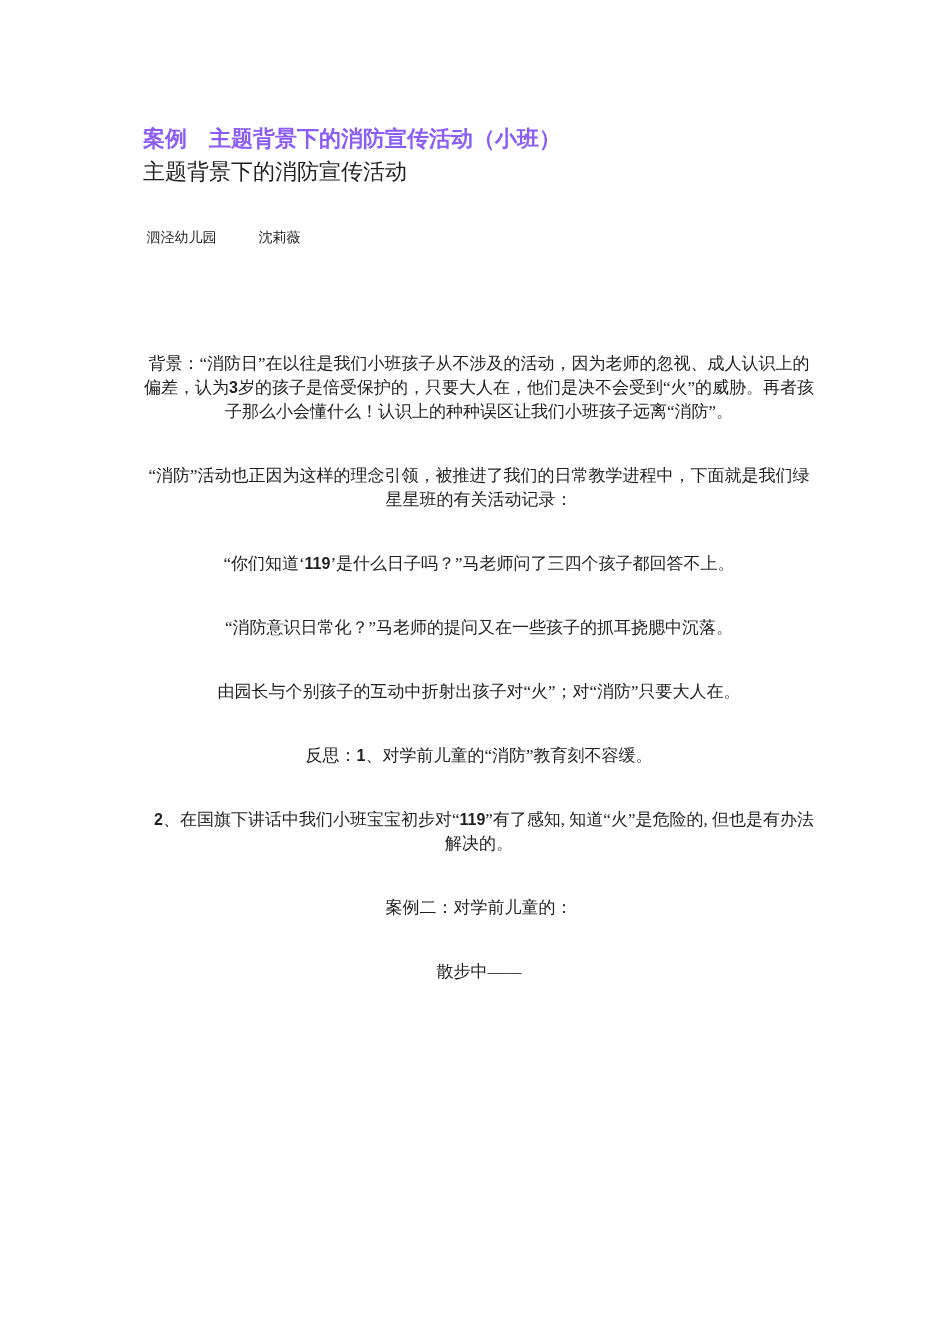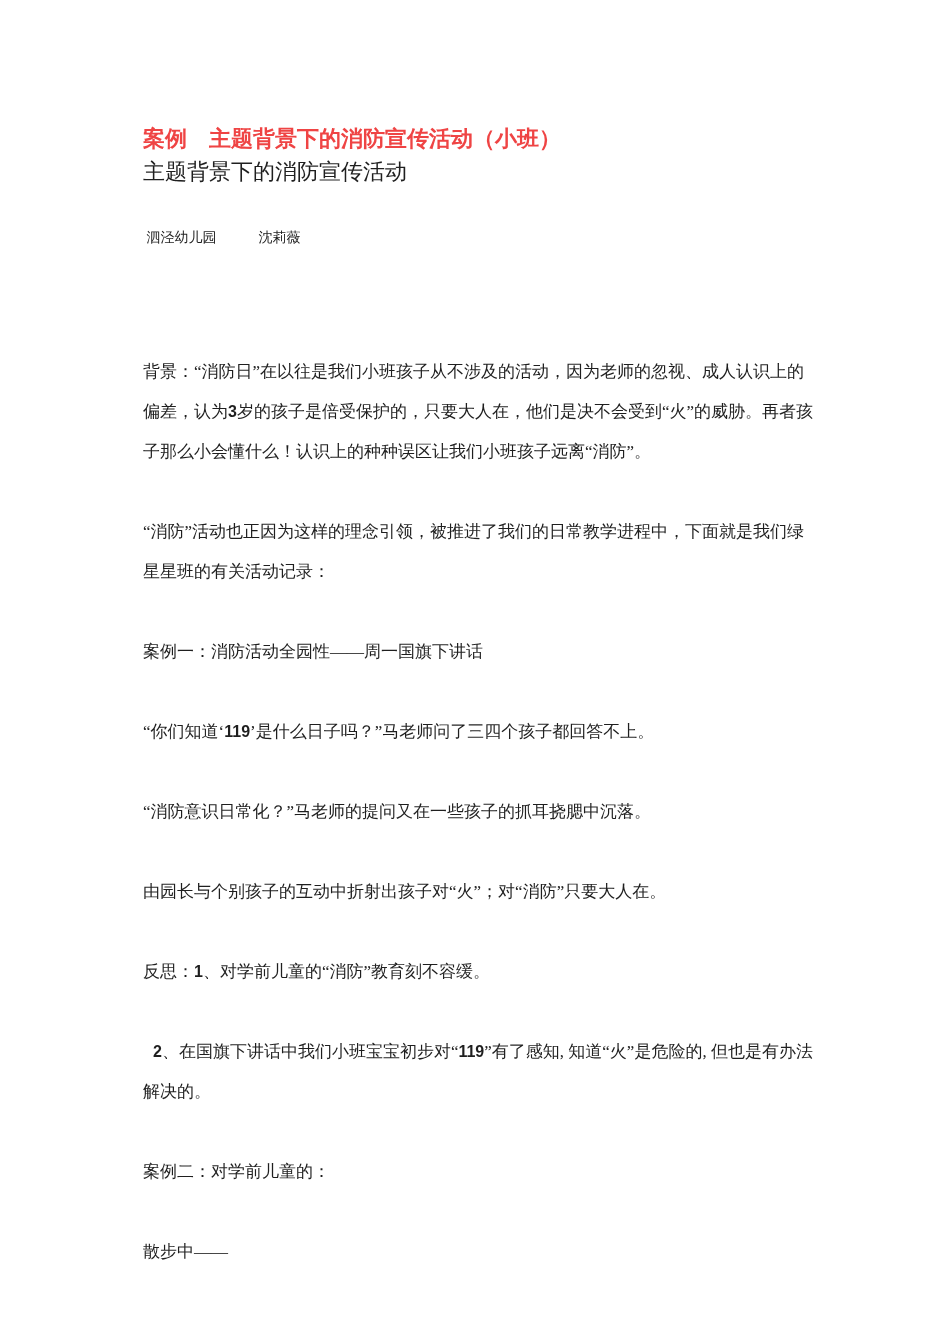--- a/index.html
+++ b/index.html
@@ -37,44 +37,43 @@
     font-size: 14px;
     line-height: 32px;
     white-space: pre-wrap;
   }
   .doc-body {
     margin-top: 98px;
   }
   p.para {
     margin: 0 0 40px 0;
     font-size: 17px;
-    line-height: 40px;
-    text-align: left;
+    line-height: 24px;
+    text-align: center;
     white-space: pre-wrap;
   }
   p.para.indent {
     text-indent: 10px;
   }
   .num {
     font-family: "Liberation Sans", "DejaVu Sans", sans-serif;
     font-weight: bold;
     font-size: 16px;
   }
 </style>
 </head>
 <body>
 
 <div class="page" style="background: rgb(255, 255, 255); color: rgb(31, 31, 31);">
-  <h1 class="doc-title" style="color: #ef4444;">案例　主题背景下的消防宣传活动（小班）</h1>
+  <h1 class="doc-title" style="color: #8b5cf6;">案例　主题背景下的消防宣传活动（小班）</h1>
   <div class="doc-subtitle">主题背景下的消防宣传活动</div>
   <div class="author-line"> 泗泾幼儿园　　　沈莉薇</div>
   <div class="doc-body" id="paragraphs">
       <p class="para">背景：“消防日”在以往是我们小班孩子从不涉及的活动，因为老师的忽视、成人认识上的偏差，认为<b class="num">3</b>岁的孩子是倍受保护的，只要大人在，他们是决不会受到“火”的威胁。再者孩子那么小会懂什么！认识上的种种误区让我们小班孩子远离“消防”。</p>
       <p class="para">“消防”活动也正因为这样的理念引领，被推进了我们的日常教学进程中，下面就是我们绿星星班的有关活动记录：</p>
-      <p class="para">案例一：消防活动全园性——周一国旗下讲话</p>
       <p class="para">“你们知道‘<b class="num">119</b>’是什么日子吗？”马老师问了三四个孩子都回答不上。</p>
       <p class="para">“消防意识日常化？”马老师的提问又在一些孩子的抓耳挠腮中沉落。</p>
       <p class="para">由园长与个别孩子的互动中折射出孩子对“火”；对“消防”只要大人在。</p>
       <p class="para">反思：<b class="num">1</b>、对学前儿童的“消防”教育刻不容缓。</p>
       <p class="para indent"><b class="num">2</b>、在国旗下讲话中我们小班宝宝初步对“<b class="num">119</b>”有了感知, 知道“火”是危险的, 但也是有办法解决的。</p>
       <p class="para">案例二：对学前儿童的：</p>
       <p class="para">散步中——</p>
     </div>
 </div>
 

